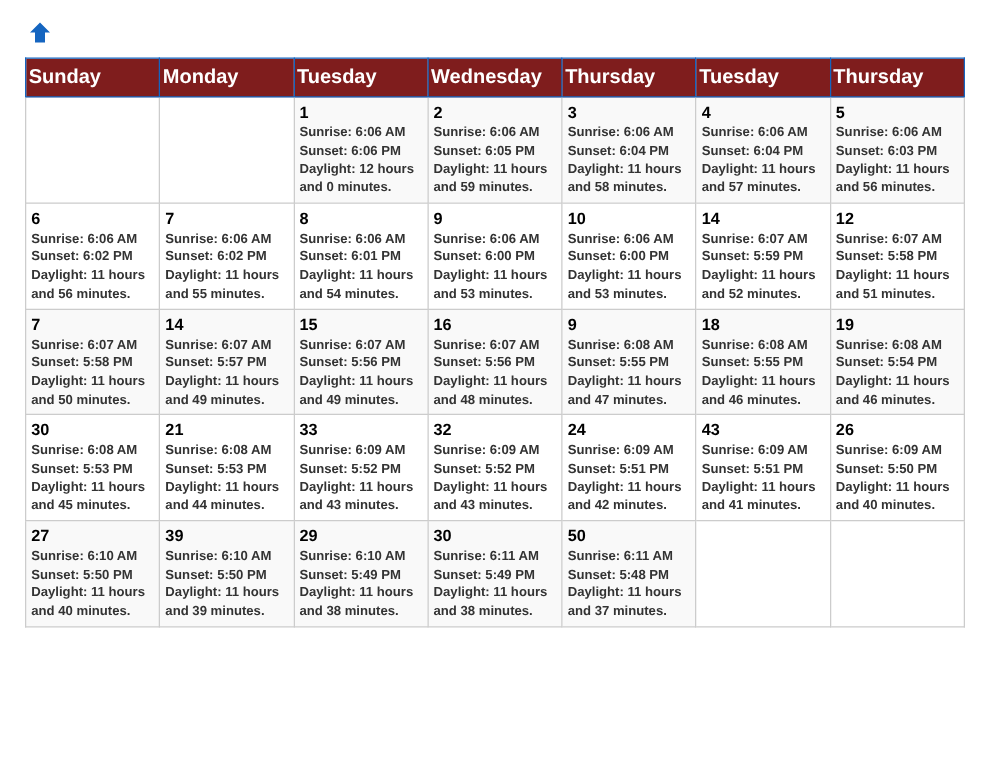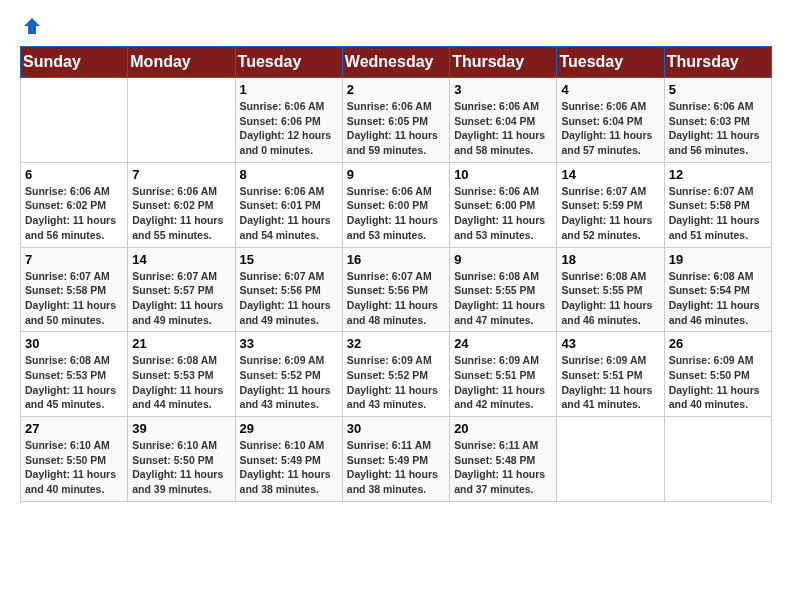--- a/index.html
+++ b/index.html
@@ -312,21 +312,21 @@
 Sunset: 5:49 PM
 Daylight: 11 hours and 38 minutes.</div>
         </td>
         <td>
           <span class="day-number">30</span>
           <div class="day-info" style="white-space: pre-line;">Sunrise: 6:11 AM
 Sunset: 5:49 PM
 Daylight: 11 hours and 38 minutes.</div>
         </td>
         <td>
-          <span class="day-number">20</span>
+          <span class="day-number">50</span>
           <div class="day-info" style="white-space: pre-line;">Sunrise: 6:11 AM
 Sunset: 5:48 PM
 Daylight: 11 hours and 37 minutes.</div>
         </td>
         <td class="empty-cell"></td>
         <td class="empty-cell"></td>
       </tr>
     </tbody>
 </table>
 

